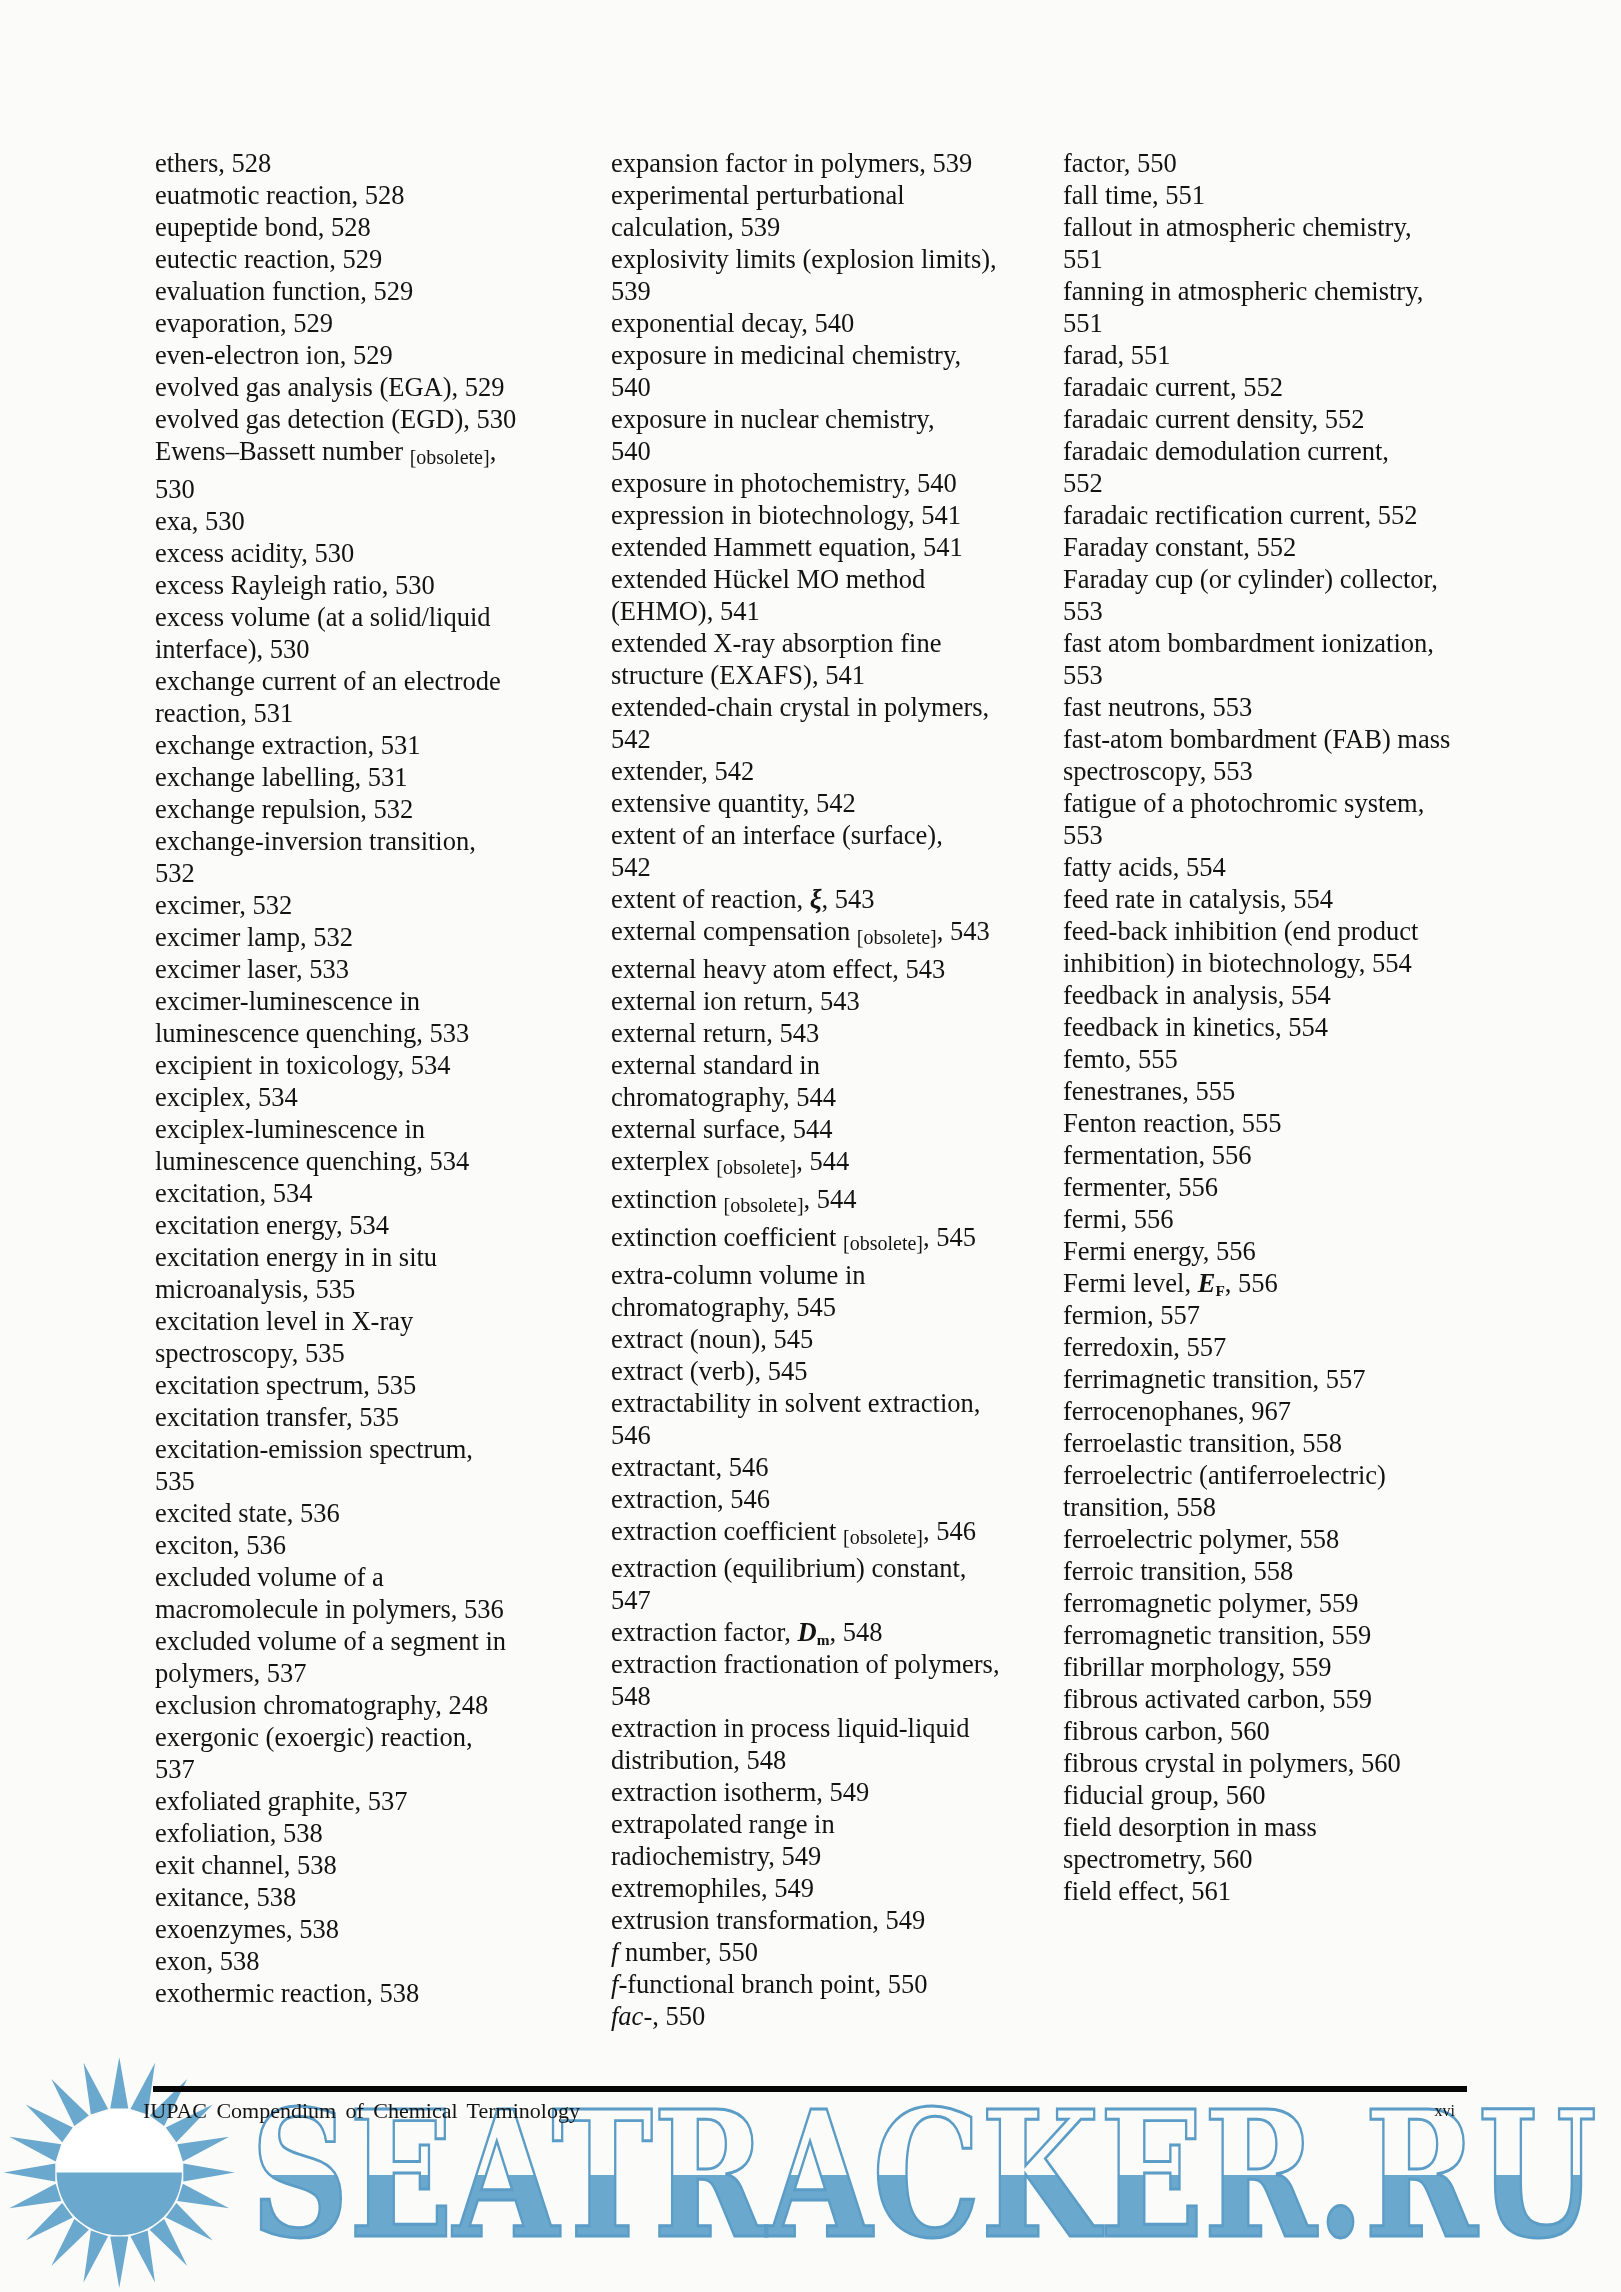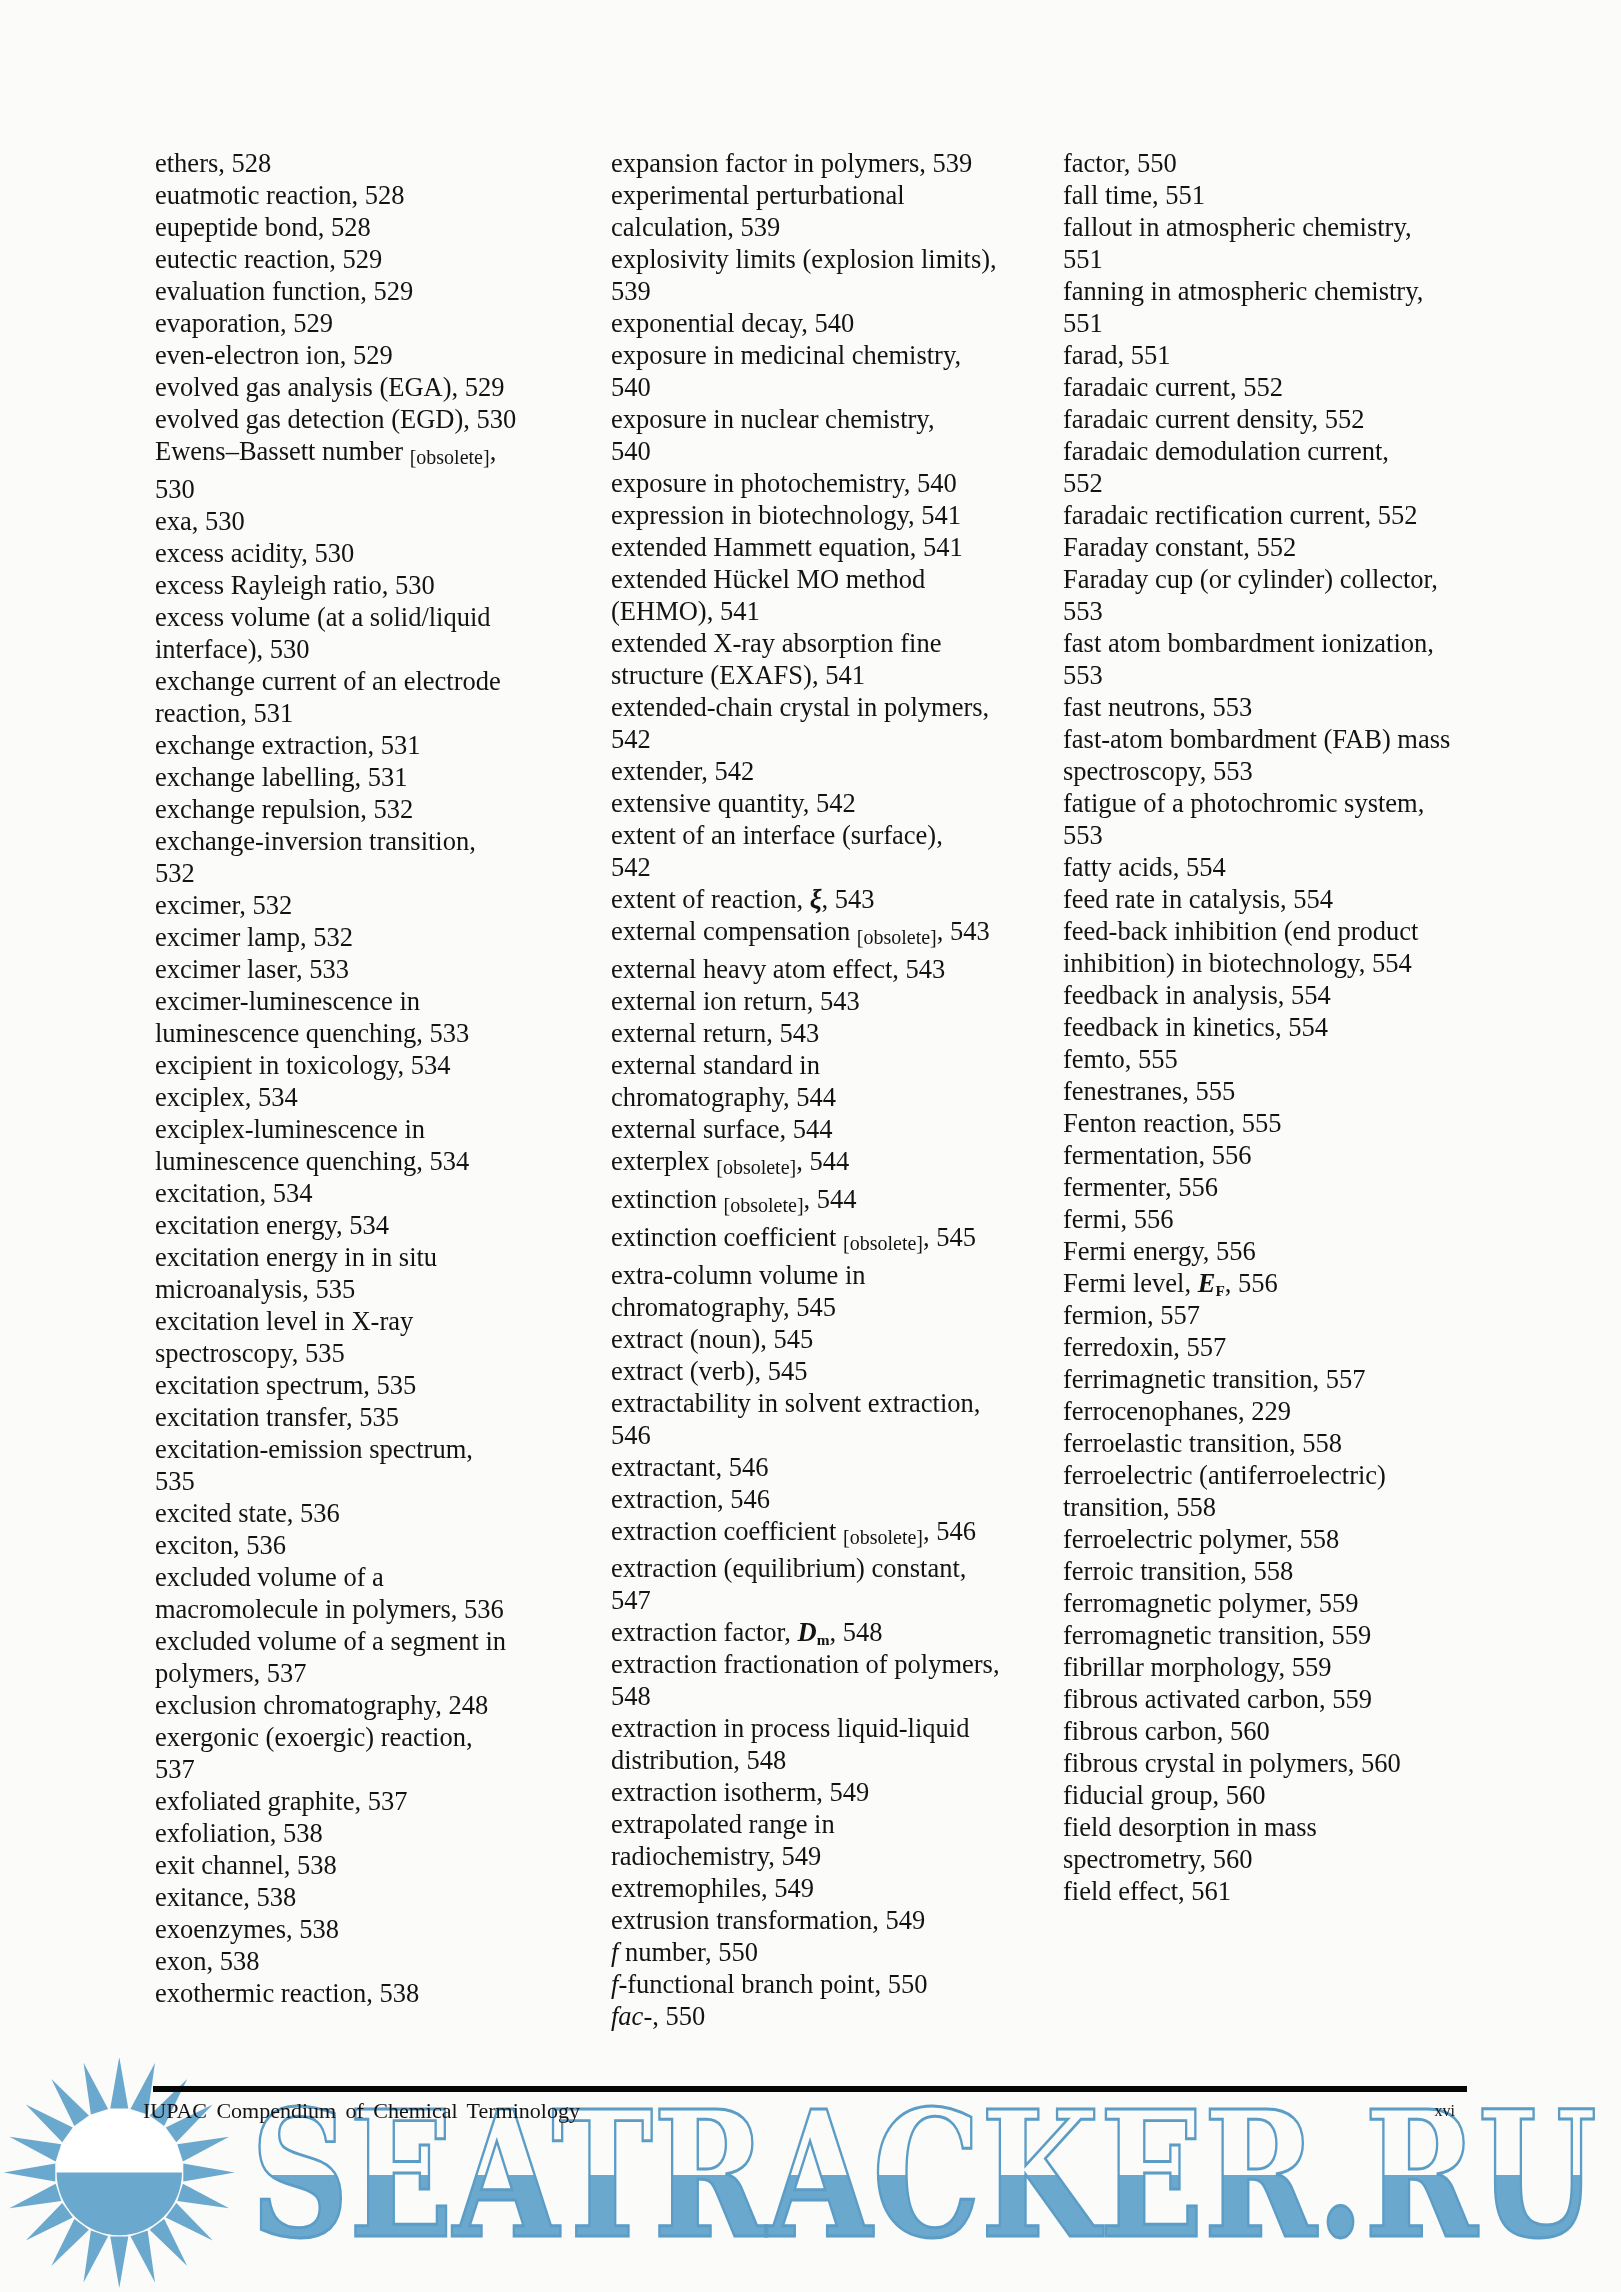--- a/index.html
+++ b/index.html
@@ -145,21 +145,21 @@
       <div class="entry">fenestranes, 555</div>
       <div class="entry">Fenton reaction, 555</div>
       <div class="entry">fermentation, 556</div>
       <div class="entry">fermenter, 556</div>
       <div class="entry">fermi, 556</div>
       <div class="entry">Fermi energy, 556</div>
       <div class="entry">Fermi level, <i class="b">E</i><sub class="b">F</sub>, 556</div>
       <div class="entry">fermion, 557</div>
       <div class="entry">ferredoxin, 557</div>
       <div class="entry">ferrimagnetic transition, 557</div>
-      <div class="entry">ferrocenophanes, 229</div>
+      <div class="entry">ferrocenophanes, 967</div>
       <div class="entry">ferroelastic transition, 558</div>
       <div class="entry">ferroelectric (antiferroelectric)<br>transition, 558</div>
       <div class="entry">ferroelectric polymer, 558</div>
       <div class="entry">ferroic transition, 558</div>
       <div class="entry">ferromagnetic polymer, 559</div>
       <div class="entry">ferromagnetic transition, 559</div>
       <div class="entry">fibrillar morphology, 559</div>
       <div class="entry">fibrous activated carbon, 559</div>
       <div class="entry">fibrous carbon, 560</div>
       <div class="entry">fibrous crystal in polymers, 560</div>

